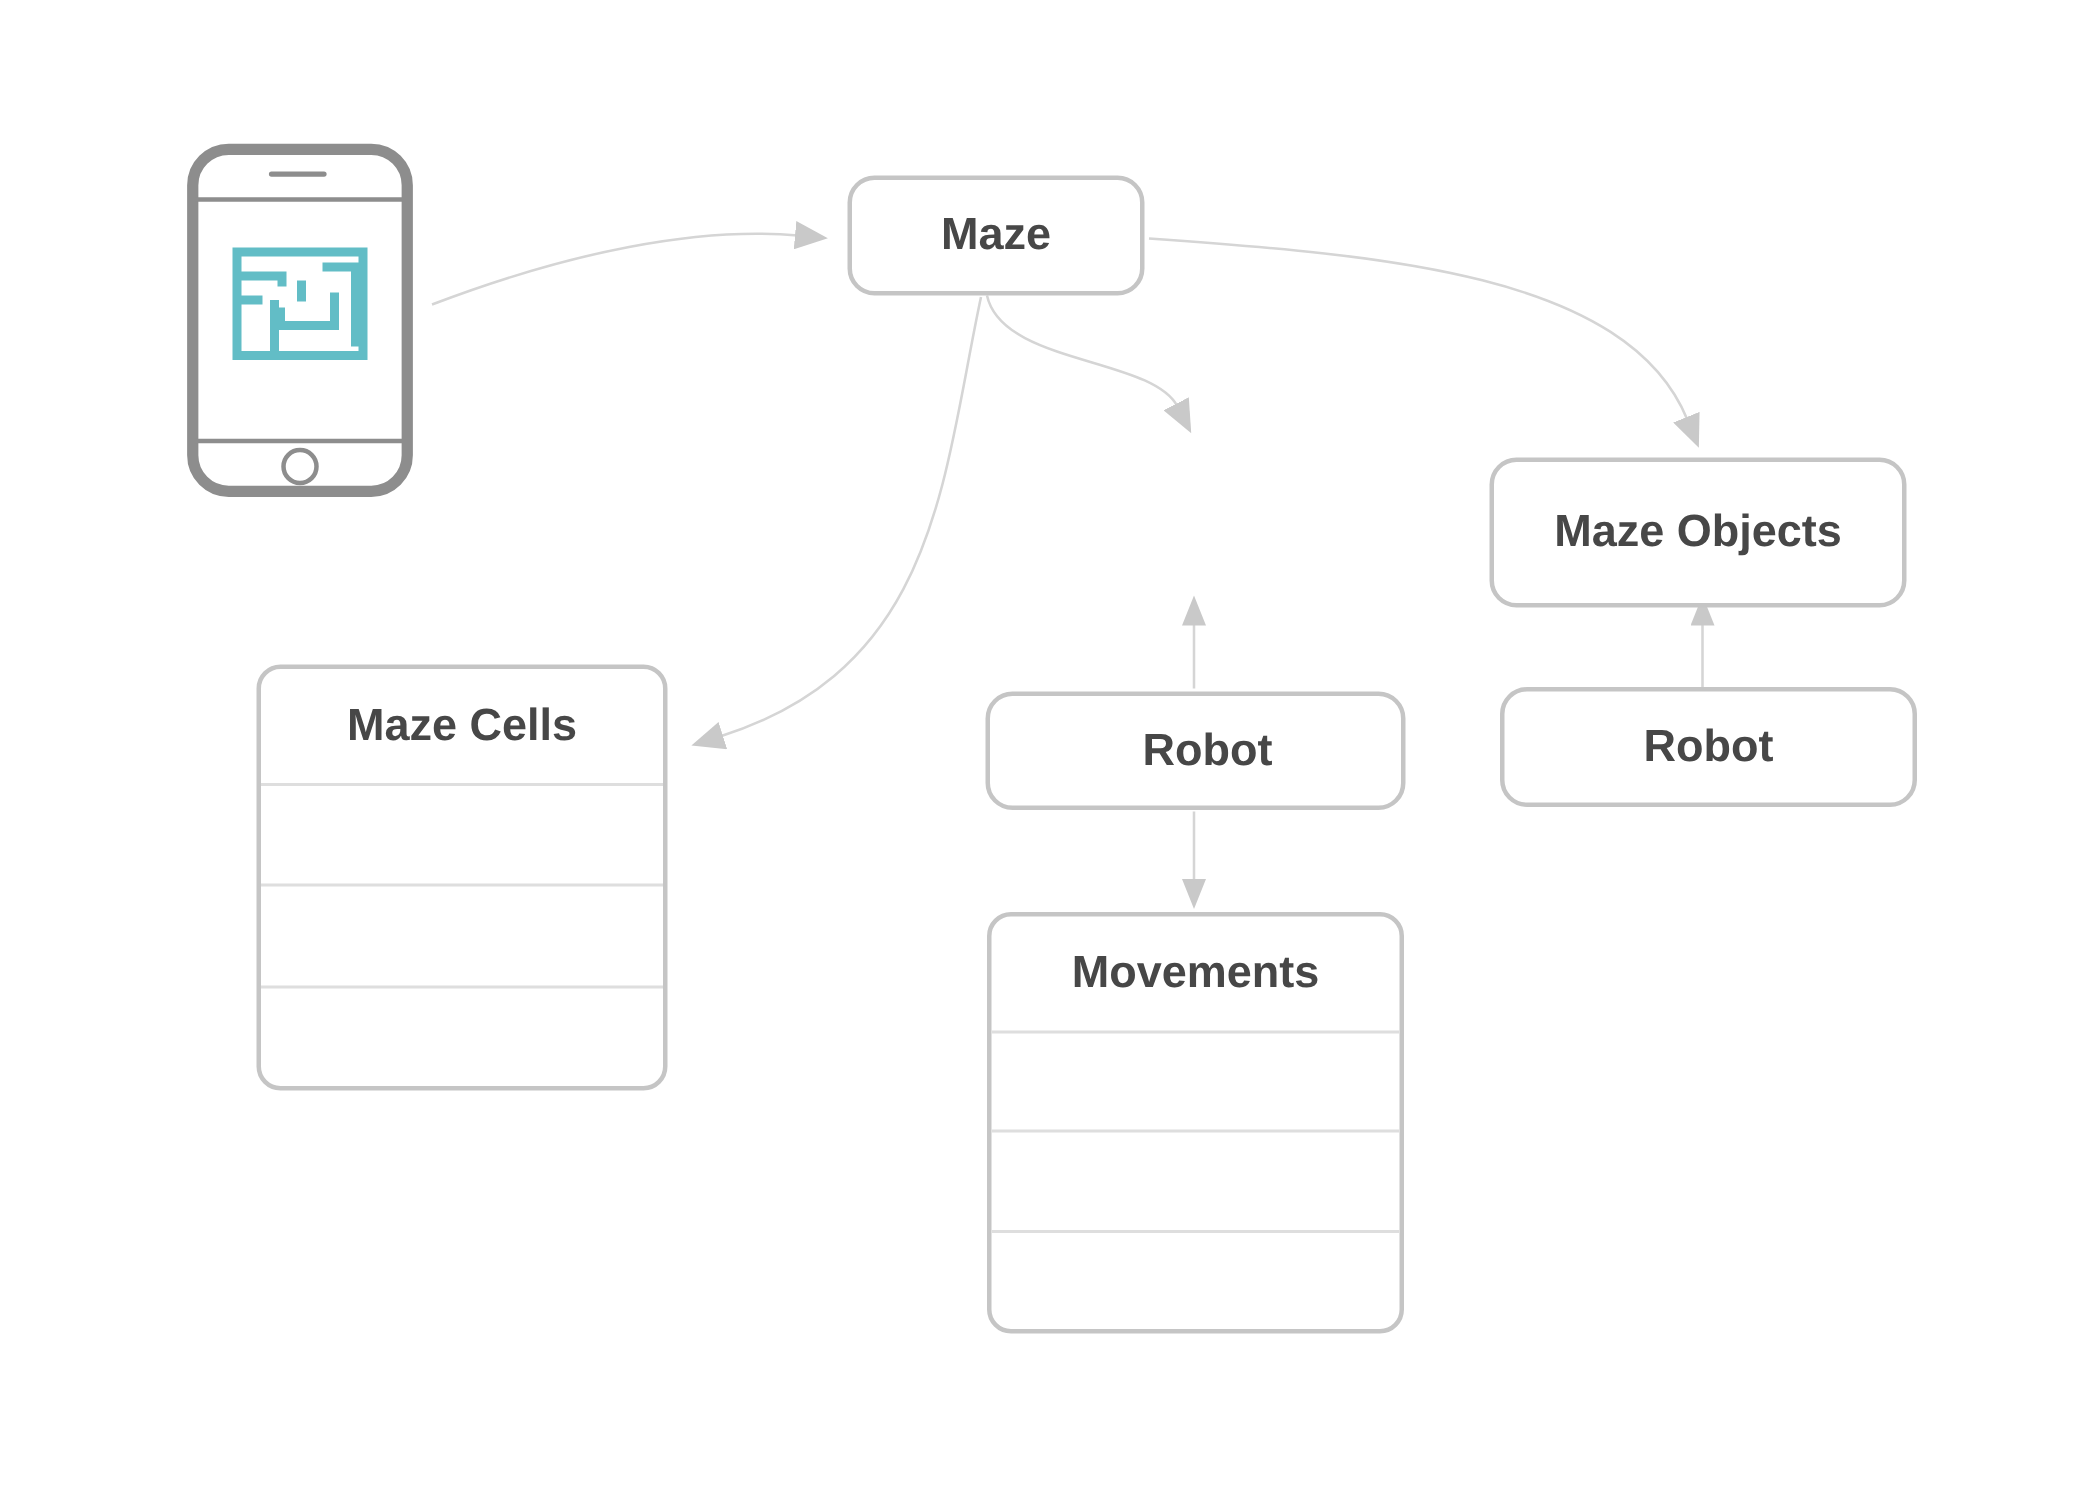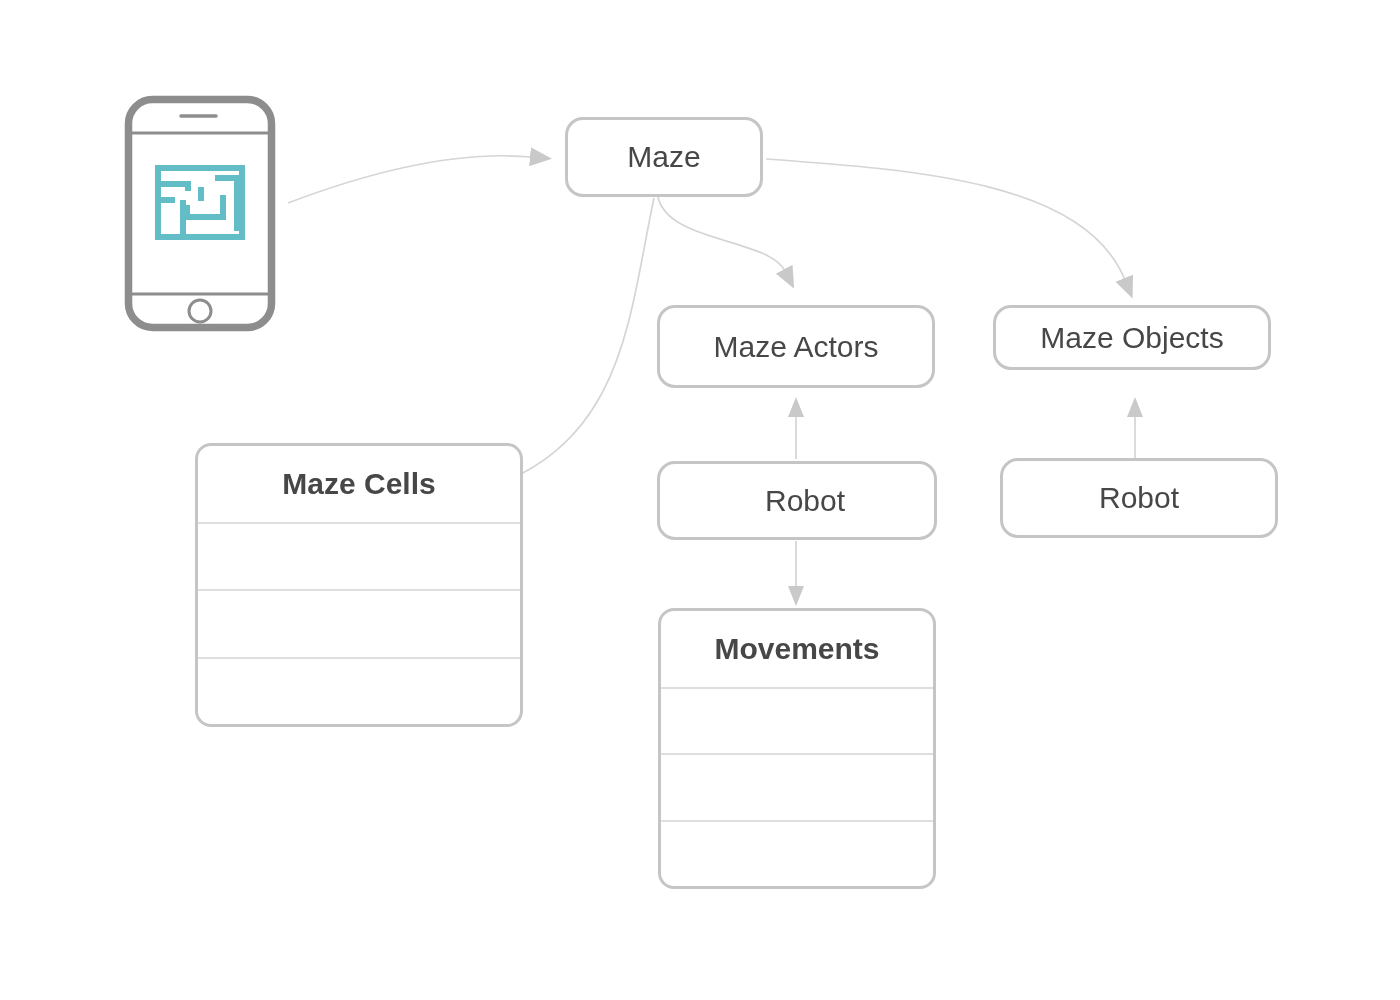--- a/index.html
+++ b/index.html
@@ -13,38 +13,38 @@
   svg.layer{position:absolute;left:0;top:0;width:1400px;height:1000px;}
   svg.phone{position:absolute;left:120px;top:92px;width:158px;height:242px;}
 
   .node{
     position:absolute;
     box-sizing:border-box;
     background:#ffffff;
     border:3.5px solid #c5c5c5;
     border-radius:18px;
     display:flex;align-items:center;justify-content:center;
-    font-weight:400;font-size:30px;color:#474747;
+    font-weight:700;font-size:30px;color:#474747;
   }
   .node-maze        {left:565px;top:117px;width:198px;height:80px;}
   .node-maze-actors {left:657px;top:305px;width:278px;height:83px;}
-  .node-maze-objects{left:993px;top:305px;width:278px;height:65px;}
+  .node-maze-objects{left:993px;top:305px;width:278px;height:100px;}
   .node-robot       {left:657px;top:461px;width:280px;height:79px;padding-left:16px;}
   .node-star        {left:1000px;top:458px;width:278px;height:80px;}
 
   .table{
     position:absolute;
     box-sizing:border-box;
     background:#ffffff;
     border:3.5px solid #c5c5c5;
     border-radius:16px;
     display:flex;flex-direction:column;
     overflow:hidden;
   }
-  .table-maze-cells{left:171px;top:443px;width:328px;height:284px;margin-left:24px;}
+  .table-maze-cells{left:171px;top:443px;width:274px;height:284px;}
   .table-movements {left:658px;top:608px;width:278px;height:281px;}
   .ttitle{
     flex:0 0 auto;height:76px;
     display:flex;align-items:center;justify-content:center;
     font-weight:700;font-size:30px;color:#474747;
   }
   .trow{flex:1 1 0;border-top:2px solid #dedede;}
 </style>
 </head>
 <body>
@@ -84,23 +84,20 @@
       <path d="M28 35 V72"></path>
       <path d="M46 22 V36"></path>
       <path d="M32 40 V52 H68 V30"></path>
       <path d="M60 13 H82 V66"></path>
     </g>
   </svg>
 
   <div class="node node-maze">
     <span>Maze</span>
   </div>
-  <div class="node node-maze-actors">
-    <span>Maze Actors</span>
-  </div>
   <div class="node node-maze-objects">
     <span>Maze Objects</span>
   </div>
   <div class="node node-robot">
     <span>Robot</span>
   </div>
   <div class="node node-star">
     <span>Robot</span>
   </div>
 

